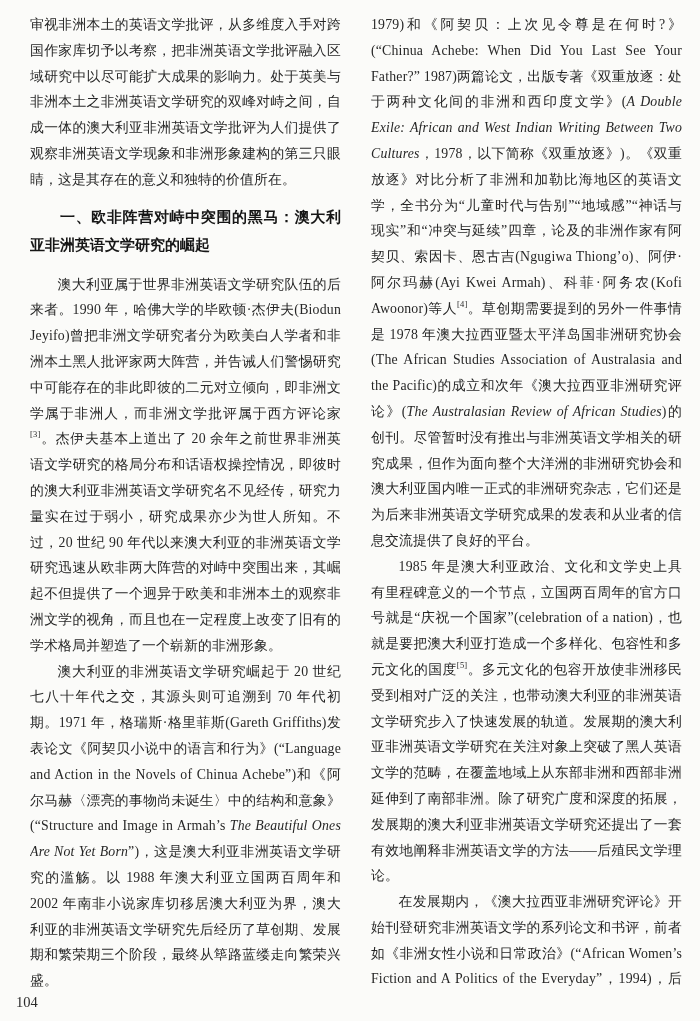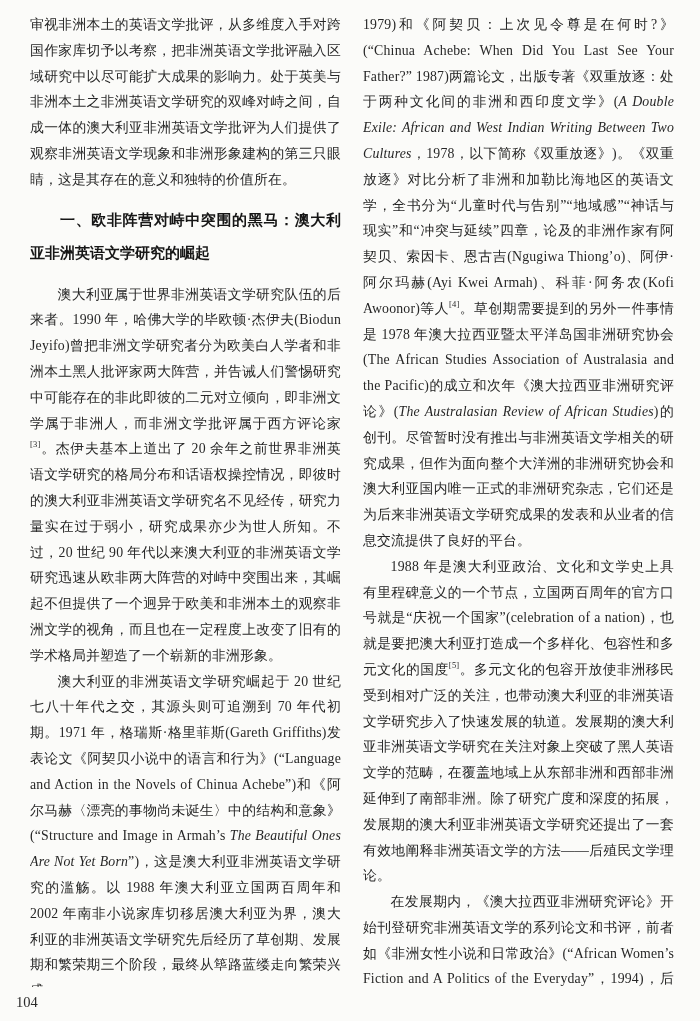--- a/index.html
+++ b/index.html
@@ -4,32 +4,32 @@
 <style>
   html, body { margin: 0; padding: 0; }
   body {
     width: 700px; height: 1021px; overflow: hidden;
     background: #fbfbf9; color: #262626;
     font-family: "Liberation Serif", "DejaVu Serif", serif;
   }
   .page {
     position: relative; width: 700px; height: 1021px;
     box-sizing: border-box; padding: 12px 26px 34px 30px;
-    display: flex; gap: 22px;
+    display: flex; gap: 30px;
   }
   .col { width: 311px; flex: 0 0 311px; height: 100%; overflow: hidden; }
   .para {
     margin: 0; font-size: 13.8px; line-height: 25.8px;
     text-align: justify; letter-spacing: 0.2px;
   }
   .indent { text-indent: 2em; }
   .heading {
     margin: 10px 0 13px;
     font-family: "Liberation Sans", "DejaVu Sans", sans-serif;
-    font-weight: 700; font-size: 15px; line-height: 33px;
+    font-weight: 700; font-size: 15px; line-height: 28px;
     text-indent: 2em; text-align: justify; color: #161616;
   }
   .i { font-style: italic; }
   sup.ref { font-size: 8.5px; line-height: 0; vertical-align: super; }
   .page-number {
     position: absolute; left: 16px; bottom: 10px;
     font-size: 14.5px; color: #2a2a2a;
   }
 </style>
 </head>
@@ -37,17 +37,17 @@
 
 <div class="page">
   <div class="col" id="col-left">
       <p class="para"><span>审视非洲本土的英语文学批评，从多维度入手对跨国作家库切予以考察，把非洲英语文学批评融入区域研究中以尽可能扩大成果的影响力。处于英美与非洲本土之非洲英语文学研究的双峰对峙之间，自成一体的澳大利亚非洲英语文学批评为人们提供了观察非洲英语文学现象和非洲形象建构的第三只眼睛，这是其存在的意义和独特的价值所在。</span></p>
       <p class="heading indent"><span>一、欧非阵营对峙中突围的黑马：澳大利亚非洲英语文学研究的崛起</span></p>
       <p class="para indent"><span>澳大利亚属于世界非洲英语文学研究队伍的后来者。1990 年，哈佛大学的毕欧顿·杰伊夫(Biodun Jeyifo)曾把非洲文学研究者分为欧美白人学者和非洲本土黑人批评家两大阵营，并告诫人们警惕研究中可能存在的非此即彼的二元对立倾向，即非洲文学属于非洲人，而非洲文学批评属于西方评论家</span><sup class="ref">[3]</sup><span>。杰伊夫基本上道出了 20 余年之前世界非洲英语文学研究的格局分布和话语权操控情况，即彼时的澳大利亚非洲英语文学研究名不见经传，研究力量实在过于弱小，研究成果亦少为世人所知。不过，20 世纪 90 年代以来澳大利亚的非洲英语文学研究迅速从欧非两大阵营的对峙中突围出来，其崛起不但提供了一个迥异于欧美和非洲本土的观察非洲文学的视角，而且也在一定程度上改变了旧有的学术格局并塑造了一个崭新的非洲形象。</span></p>
       <p class="para indent"><span>澳大利亚的非洲英语文学研究崛起于 20 世纪七八十年代之交，其源头则可追溯到 70 年代初期。1971 年，格瑞斯·格里菲斯(Gareth Griffiths)发表论文《阿契贝小说中的语言和行为》(“Language and Action in the Novels of Chinua Achebe”)和《阿尔马赫〈漂亮的事物尚未诞生〉中的结构和意象》(“Structure and Image in Armah’s </span><span class="i">The Beautiful Ones Are Not Yet Born</span><span>”)，这是澳大利亚非洲英语文学研究的滥觞。以 1988 年澳大利亚立国两百周年和 2002 年南非小说家库切移居澳大利亚为界，澳大利亚的非洲英语文学研究先后经历了草创期、发展期和繁荣期三个阶段，最终从筚路蓝缕走向繁荣兴盛。</span></p>
     </div>
   <div class="col" id="col-right">
       <p class="para"><span>1979)和《阿契贝：上次见令尊是在何时?》(“Chinua Achebe: When Did You Last See Your Father?” 1987)两篇论文，出版专著《双重放逐：处于两种文化间的非洲和西印度文学》(</span><span class="i">A Double Exile: African and West Indian Writing Between Two Cultures</span><span>，1978，以下简称《双重放逐》)。《双重放逐》对比分析了非洲和加勒比海地区的英语文学，全书分为“儿童时代与告别”“地域感”“神话与现实”和“冲突与延续”四章，论及的非洲作家有阿契贝、索因卡、恩古吉(Ngugiwa Thiong’o)、阿伊·阿尔玛赫(Ayi Kwei Armah)、科菲·阿务农(Kofi Awoonor)等人</span><sup class="ref">[4]</sup><span>。草创期需要提到的另外一件事情是 1978 年澳大拉西亚暨太平洋岛国非洲研究协会(The African Studies Association of Australasia and the Pacific)的成立和次年《澳大拉西亚非洲研究评论》(</span><span class="i">The Australasian Review of African Studies</span><span>)的创刊。尽管暂时没有推出与非洲英语文学相关的研究成果，但作为面向整个大洋洲的非洲研究协会和澳大利亚国内唯一正式的非洲研究杂志，它们还是为后来非洲英语文学研究成果的发表和从业者的信息交流提供了良好的平台。</span></p>
-      <p class="para indent"><span>1988 年是澳大利亚政治、文化和文学史上具有里程碑意义的一个节点，立国两百周年的官方口号就是“庆祝一个国家”(celebration of a nation)，也就是要把澳大利亚打造成一个多样化、包容性和多元文化的国度</span><sup class="ref">[5]</sup><span>。多元文化的包容开放使非洲移民受到相对广泛的关注，也带动澳大利亚的非洲英语文学研究步入了快速发展的轨道。发展期的澳大利亚非洲英语文学研究在关注对象上突破了黑人英语文学的范畴，在覆盖地域上从东部非洲和西部非洲延伸到了南部非洲。除了研究广度和深度的拓展，发展期的澳大利亚非洲英语文学研究还提出了一套有效地阐释非洲英语文学的方法——后殖民文学理论。</span></p>
+      <p class="para indent"><span>1985 年是澳大利亚政治、文化和文学史上具有里程碑意义的一个节点，立国两百周年的官方口号就是“庆祝一个国家”(celebration of a nation)，也就是要把澳大利亚打造成一个多样化、包容性和多元文化的国度</span><sup class="ref">[5]</sup><span>。多元文化的包容开放使非洲移民受到相对广泛的关注，也带动澳大利亚的非洲英语文学研究步入了快速发展的轨道。发展期的澳大利亚非洲英语文学研究在关注对象上突破了黑人英语文学的范畴，在覆盖地域上从东部非洲和西部非洲延伸到了南部非洲。除了研究广度和深度的拓展，发展期的澳大利亚非洲英语文学研究还提出了一套有效地阐释非洲英语文学的方法——后殖民文学理论。</span></p>
       <p class="para indent"><span>在发展期内，《澳大拉西亚非洲研究评论》开始刊登研究非洲英语文学的系列论文和书评，前者如《非洲女性小说和日常政治》(“African Women’s Fiction and A Politics of the Everyday”，1994)，后者评价的图书则包括《安静的变色龙：中非现代诗选》(</span></p>
     </div>
   <div class="page-number">104</div>
 </div>
 
 </body></html>

